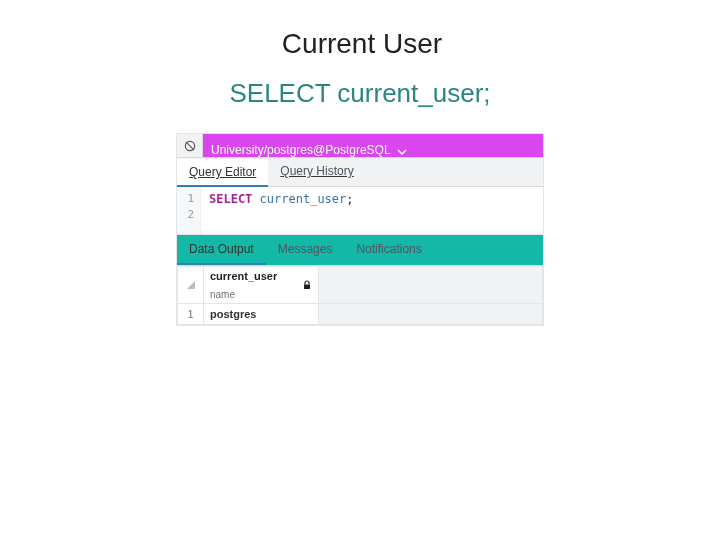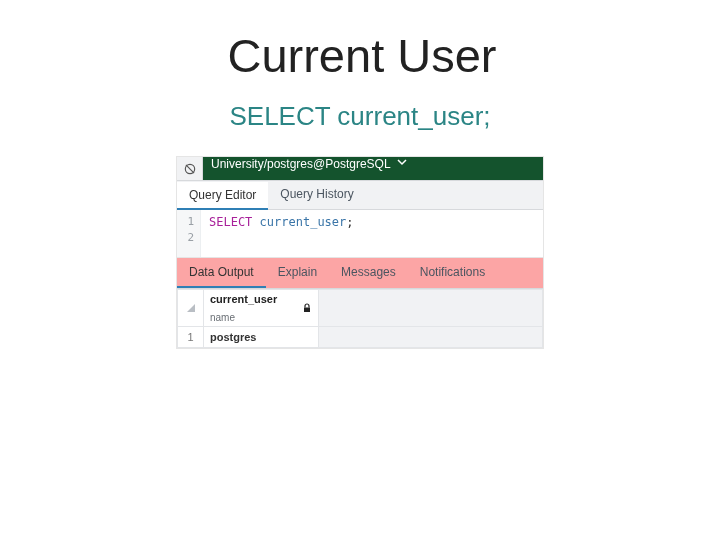--- a/index.html
+++ b/index.html
@@ -6,21 +6,21 @@
   body {
     margin: 0;
     width: 720px;
     height: 540px;
     font-family: Arial, Helvetica, sans-serif;
     background: #fff;
     color: #333;
   }
   .slide-title {
     text-align: center;
-    font-size: 47px;
+    font-size: 28px;
     font-weight: 400;
     margin: 28px 0 18px 4px;
     color: #222;
   }
   .sql-line {
     text-align: center;
     font-size: 26px;
     color: #2b8585;
     margin-bottom: 24px;
   }
@@ -45,32 +45,33 @@
     display: flex;
     align-items: center;
     justify-content: center;
     background: #f1f2f4;
     border-right: 1px solid #d7d9dc;
     color: #555;
   }
   .pg-topbar .conn {
     flex: 1;
     display: flex;
-    align-items: flex-start;
+    align-items: flex-end;
     padding: 0 8px;
-    background: #14532d;
+    background: #d946ef;
     color: #fff;
     font-size: 12px;
     gap: 6px;
   }
   
   .pg-tabs {
     display: flex;
     background: #f1f2f4;
     border-bottom: 1px solid #d7d9dc;
+    text-decoration: underline;
   }
   .pg-tabs .tab {
     padding: 6px 12px;
     font-size: 12px;
     color: #4b5560;
     cursor: pointer;
   }
   .pg-tabs .tab.active {
     background: #fff;
     border-bottom: 2px solid #2f7fb5;
@@ -96,27 +97,27 @@
     line-height: 16px;
     border-right: 1px solid #eceff1;
   }
   .code {
     padding: 4px 8px;
     font-family: "Consolas", monospace;
     font-size: 12px;
     line-height: 16px;
     white-space: pre;
   }
-  .kw { color: #a8219a; font-weight: normal; }
+  .kw { color: #a8219a; font-weight: bold; }
   .ident { color: #3a75a8; }
   .punct { color: #333; }
   
   .pg-out-tabs {
     display: flex;
-    background: #fca5a5;
+    background: #14b8a6;
     border-bottom: 1px solid #d7d9dc;
   }
   .pg-out-tabs .otab {
     padding: 7px 12px;
     font-size: 12px;
     color: #4b5560;
     cursor: pointer;
   }
   .pg-out-tabs .otab.active {
     border-bottom: 2px solid #2f7fb5;
@@ -214,21 +215,20 @@
   <div class="pg-editor">
     <div class="gutter">
       <div>1</div>
       <div>2</div>
     </div>
     <div class="code"><span class="kw">SELECT</span> <span class="ident">current_user</span><span class="punct">;</span></div>
   </div>
 
   <div class="pg-out-tabs">
     <div class="otab active">Data Output</div>
-    <div class="otab">Explain</div>
     <div class="otab">Messages</div>
     <div class="otab">Notifications</div>
   </div>
 
   <table class="result">
     <thead>
       <tr>
         <th class="rowhead">
             <div class="tri"></div>
           </th>

